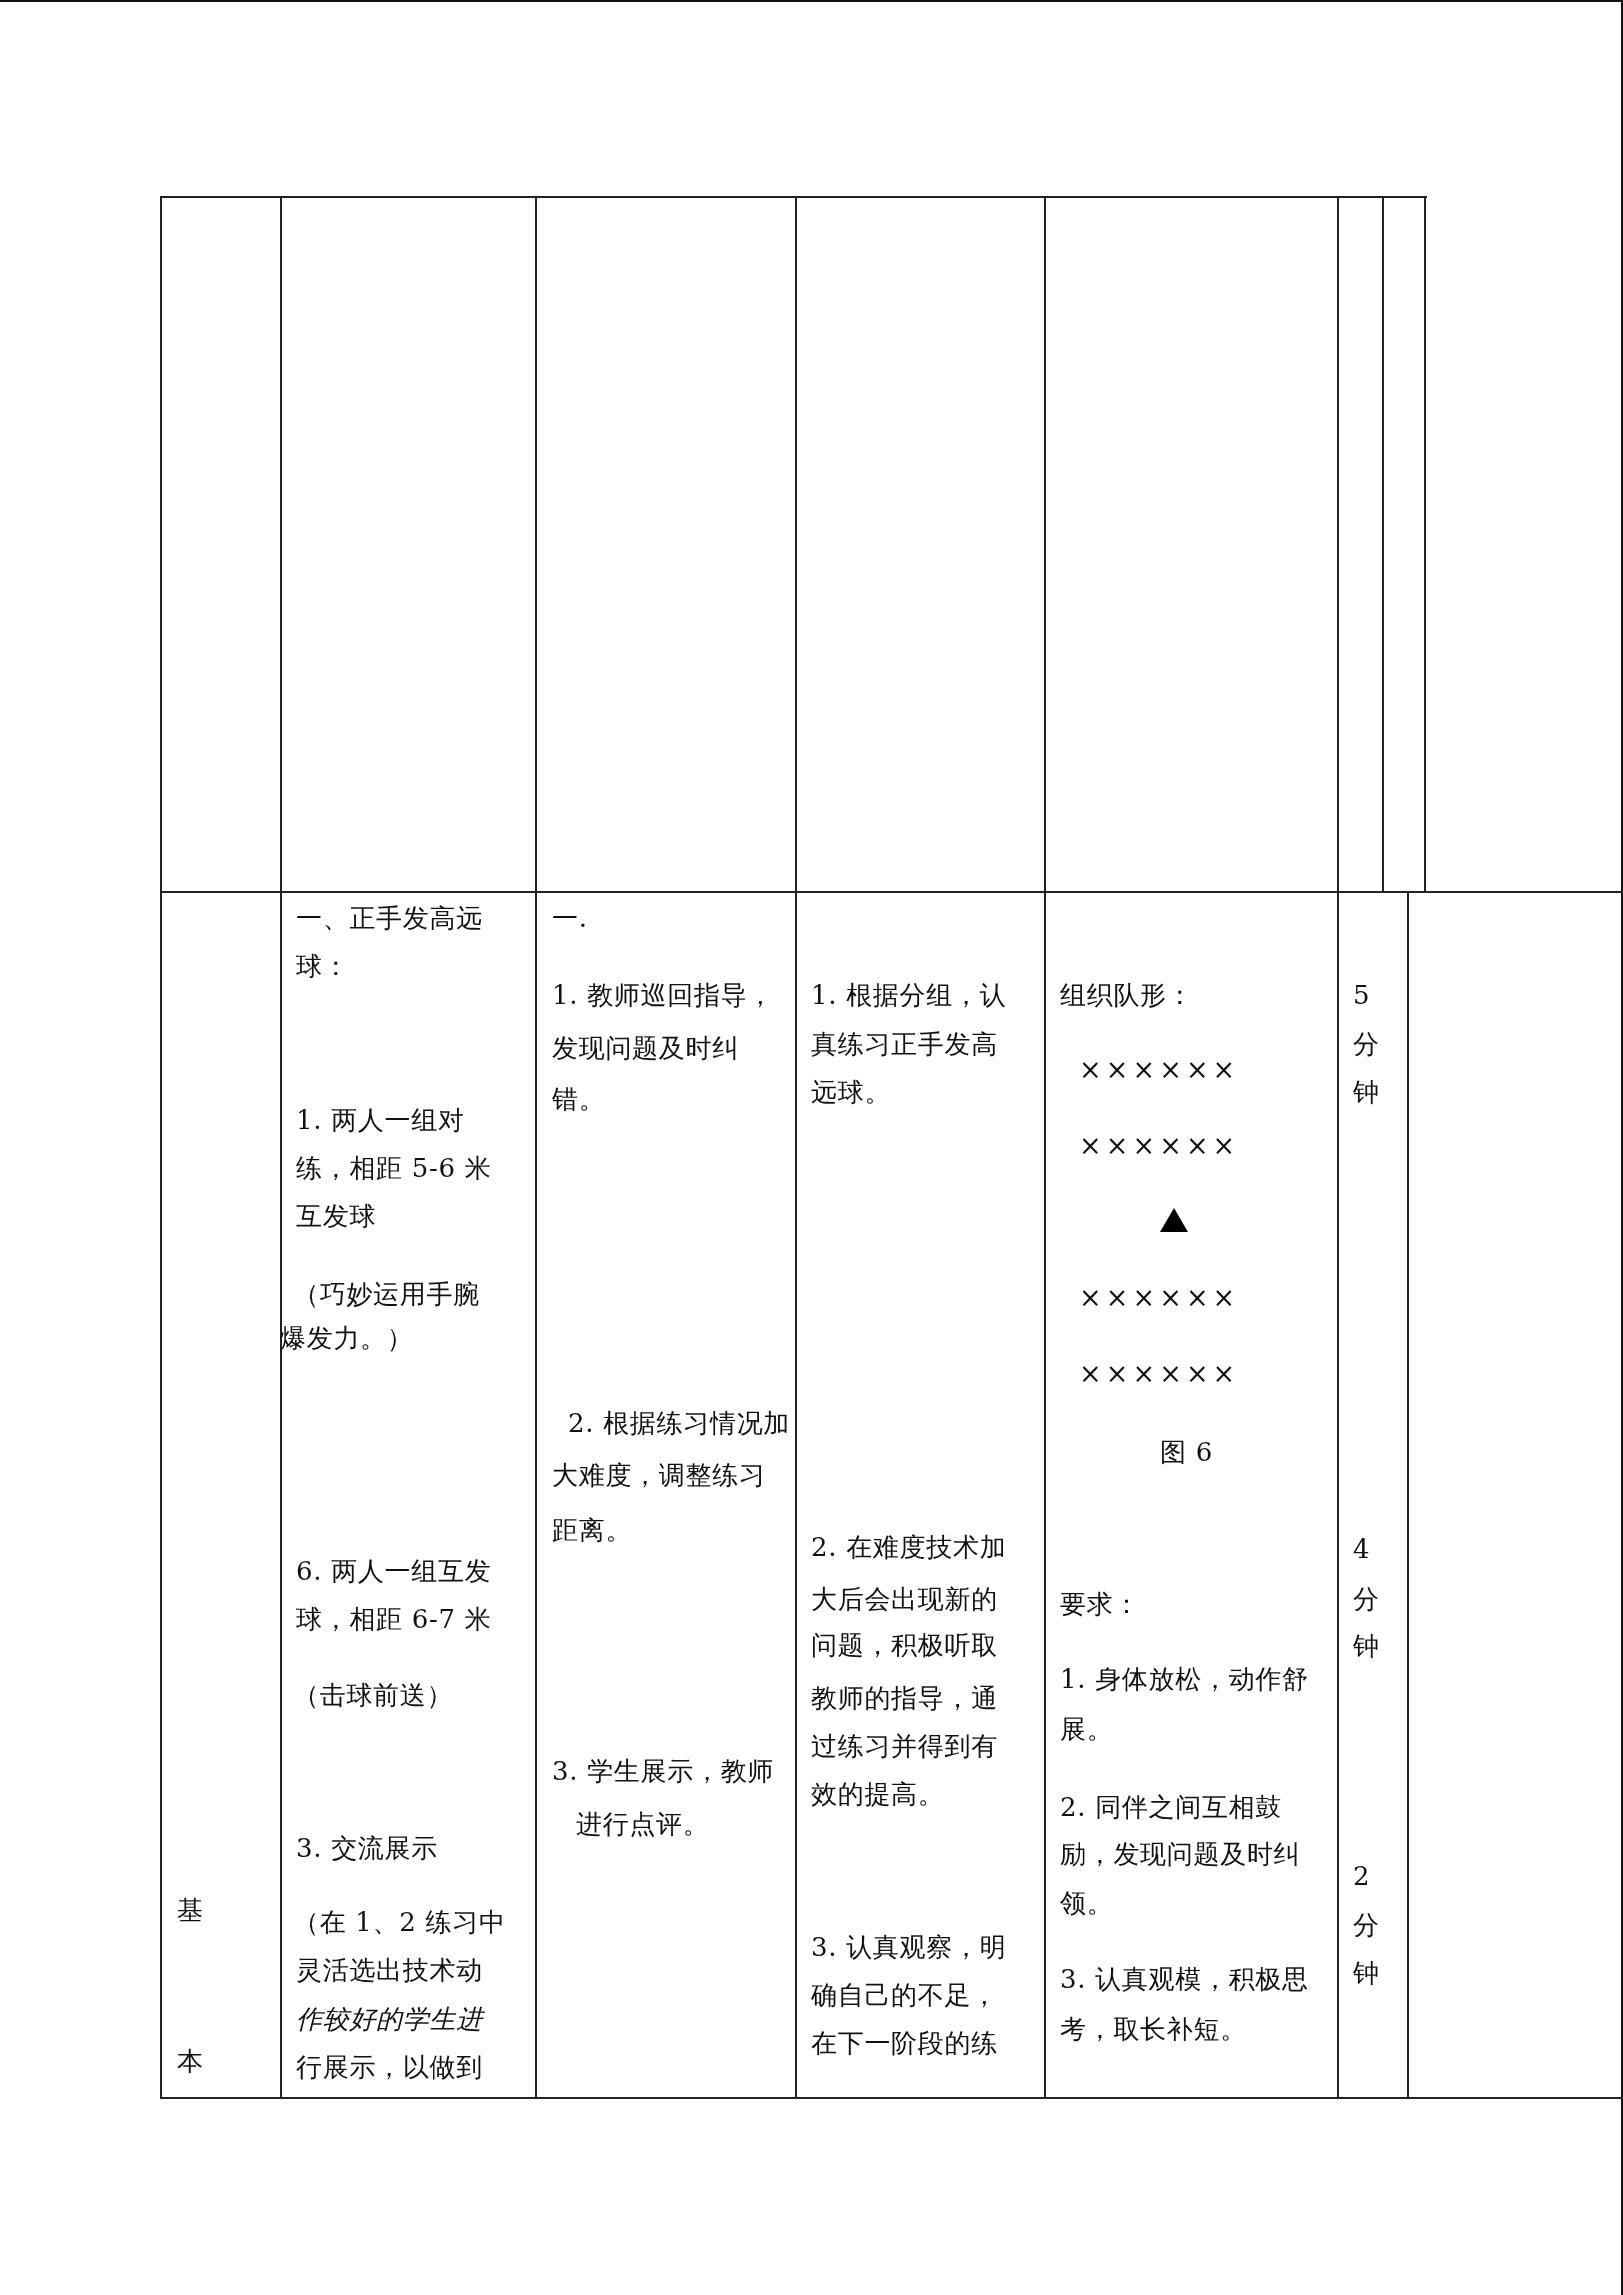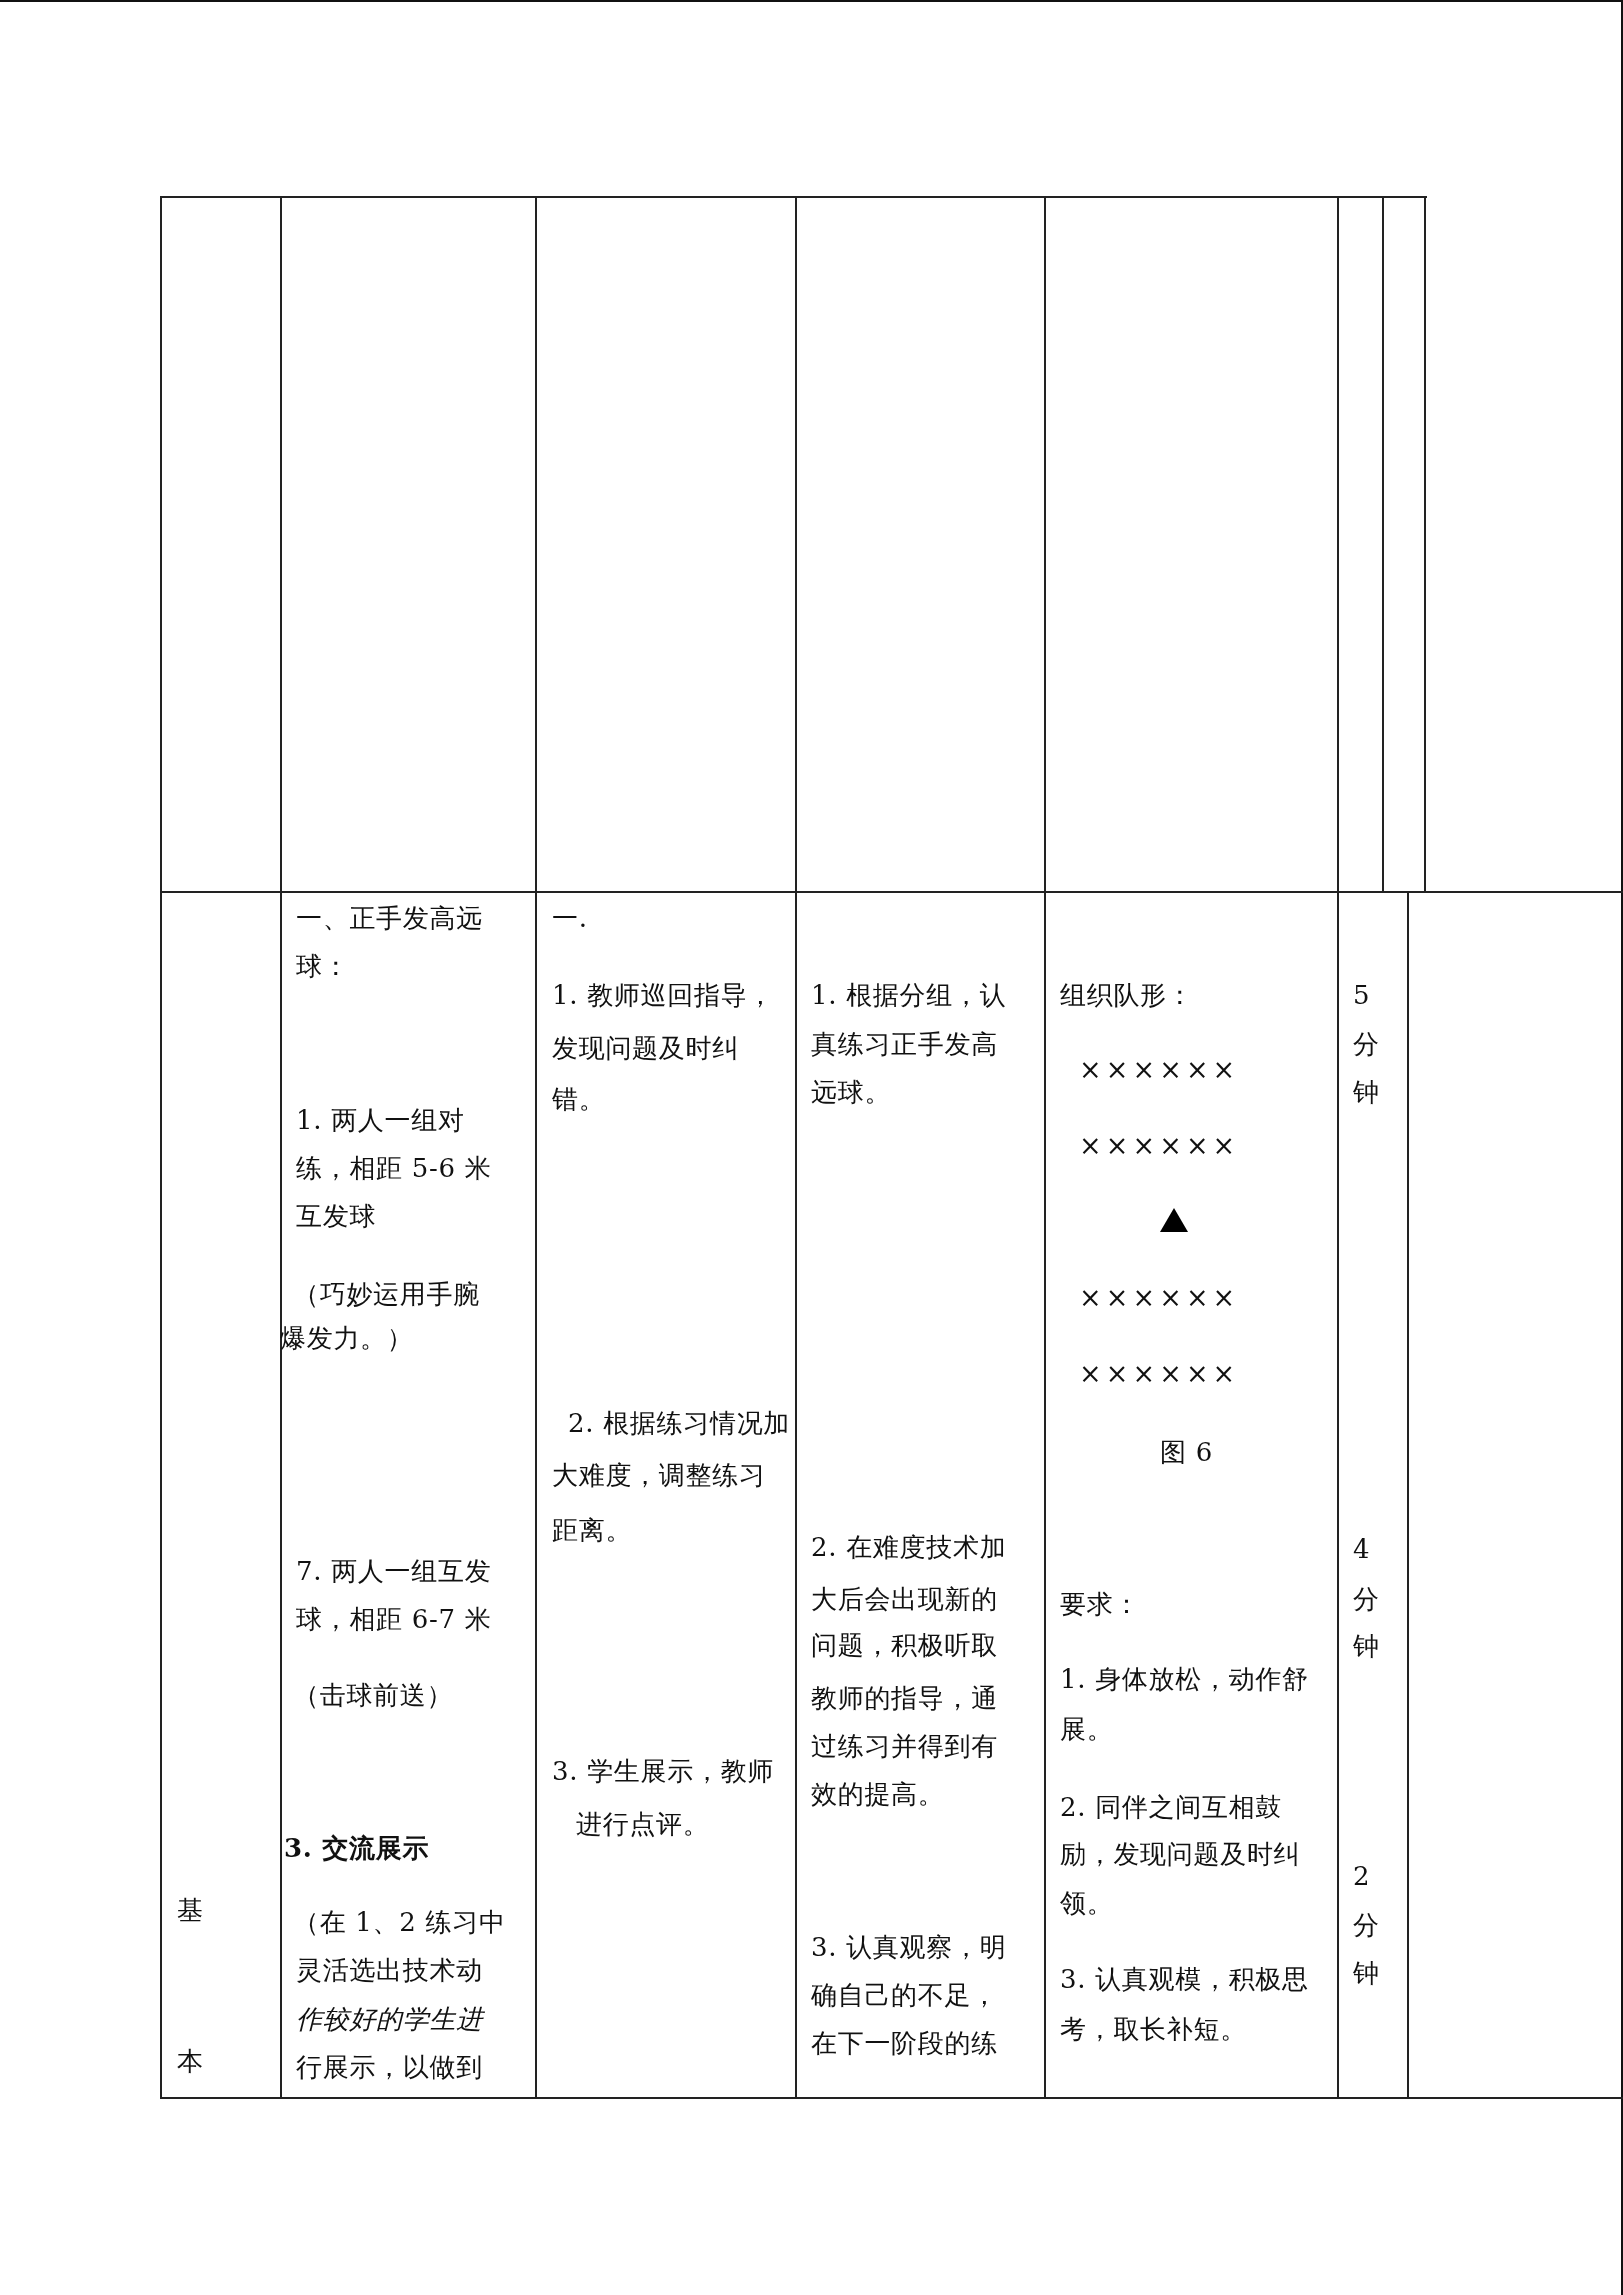--- a/index.html
+++ b/index.html
@@ -44,24 +44,24 @@
   <div class="t" style="left:177px; top:2046px;">本</div>
 
   <div>
     <div class="t" style="left:296px; top:903px;">一、正手发高远</div>
     <div class="t" style="left:296px; top:951px;">球：</div>
     <div class="t" style="left:296px; top:1105px;">1. 两人一组对</div>
     <div class="t" style="left:296px; top:1153px;">练，相距 5-6 米</div>
     <div class="t" style="left:296px; top:1201px;">互发球</div>
     <div class="t" style="left:293px; top:1279px;">（巧妙运用手腕</div>
     <div class="t" style="left:280px; top:1323px;">爆发力。）</div>
-    <div class="t" style="left:296px; top:1556px;">7. 两人一组互发</div>
+    <div class="t" style="left:296px; top:1556px;">6. 两人一组互发</div>
     <div class="t" style="left:296px; top:1604px;">球，相距 6-7 米</div>
     <div class="t" style="left:293px; top:1680px;">（击球前送）</div>
-    <div class="t" style="left:284px; top:1833px;font-weight:bold;">3. 交流展示</div>
+    <div class="t" style="left:296px; top:1833px;">3. 交流展示</div>
     <div class="t" style="left:293px; top:1907px;">（在 1、2 练习中</div>
     <div class="t" style="left:296px; top:1955px;">灵活选出技术动</div>
     <div class="t" style="left:296px; top:2004px;font-style:italic;">作较好的学生进</div>
     <div class="t" style="left:296px; top:2052px;">行展示，以做到</div>
   </div>
 
   <div>
     <div class="t" style="left:552px; top:903px;">一.</div>
     <div class="t" style="left:552px; top:980px;">1. 教师巡回指导，</div>
     <div class="t" style="left:552px; top:1033px;">发现问题及时纠</div>

